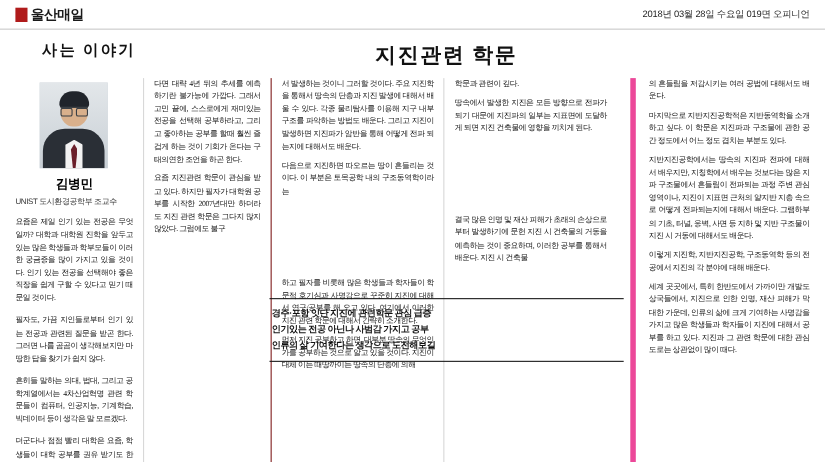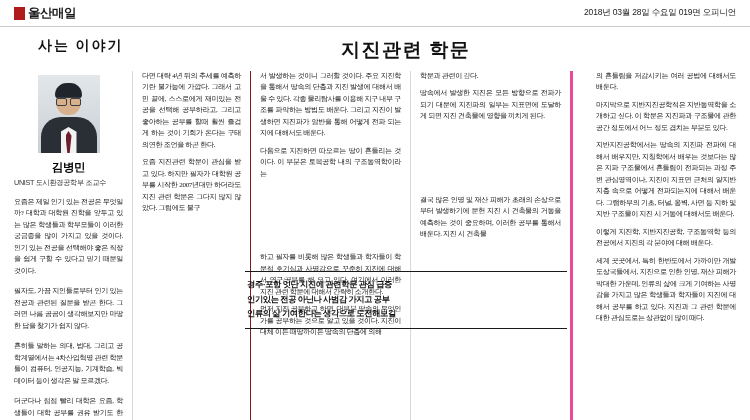--- a/index.html
+++ b/index.html
@@ -98,21 +98,21 @@
     height: 100%;
   }
   .col {
     box-sizing: border-box;
     position: relative;
   }
   .col.c1 { width: 118px; padding-right: 9px; }
   .col.c2 { width: 118px; padding: 0 9px; border-left: 1px solid #d8d8d8; }
   .col.c3 { width: 160px; padding: 0 9px; border-left: 1px solid #7f1d1d; }
   .col.c4 { width: 160px; padding: 0 9px; border-left: 1px solid #d8d8d8; }
-  .col.c5 { width: 166px; padding-left: 23px; border-left: 3px solid #ec4899; }
+  .col.c5 { width: 166px; padding-left: 12px; border-left: 5px solid #ec4899; margin-left: 12px; }
 
   
   .portrait {
     width: 62px;
     height: 78px;
     margin: 4px auto 0 auto;
     position: relative;
     background: #cfd6dc;
     overflow: hidden;
   }

